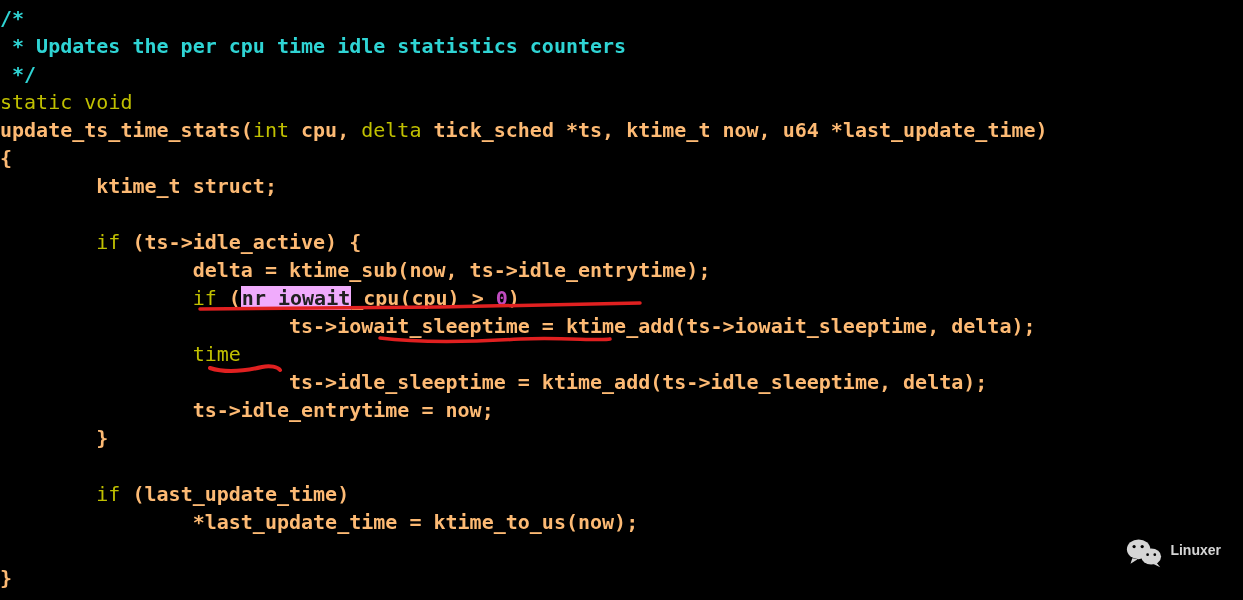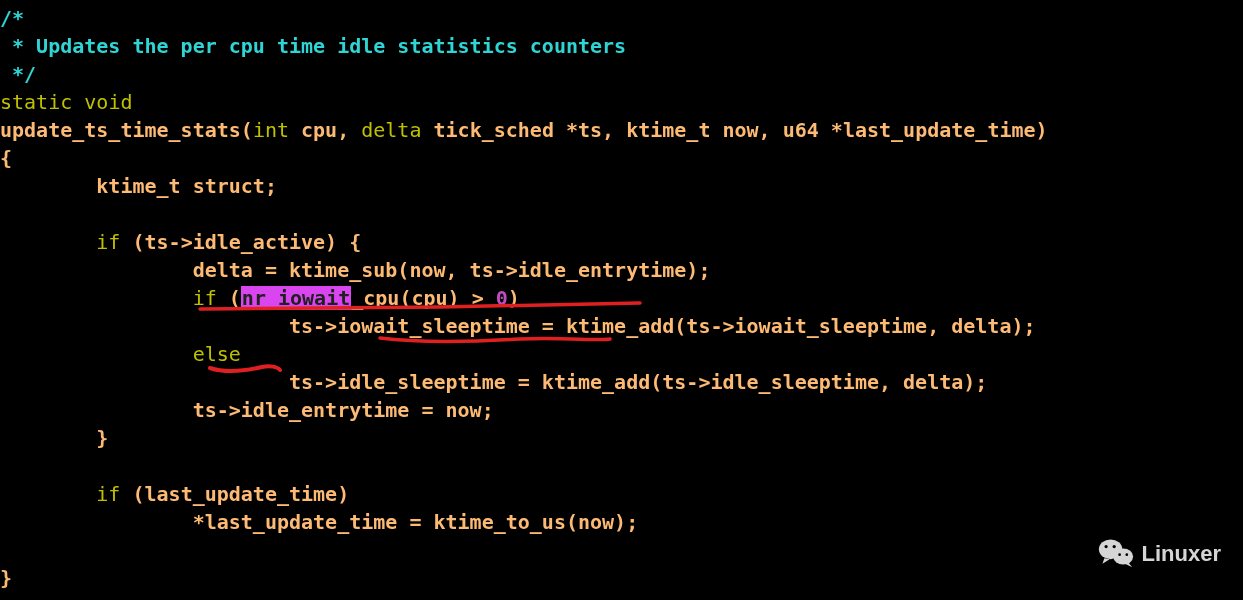--- a/index.html
+++ b/index.html
@@ -18,21 +18,21 @@
   pre {
     margin: 0;
     padding: 4px 0 0 0;
     white-space: pre;
   }
   .c-comment { color: #2fd4d4; font-weight: bold; }
   .c-kw      { color: #c0c000; font-weight: normal; }
   .c-num     { color: #c04cc0; font-weight: bold; }
   .c-id      { color: #fdba74; }
   .c-hl {
-    background: #d946ef;
+    background: #f0abfc;
     color: #202020;
     padding: 0 1px;
   }
   .code-container {
     position: relative;
     width: 1243px;
     height: 600px;
   }
   
   svg.annot {
@@ -40,25 +40,25 @@
     left: 0; top: 0;
     width: 1243px;
     height: 600px;
     pointer-events: none;
   }
   .watermark {
     position: absolute;
     right: 22px;
     bottom: 32px;
     display: flex;
-    align-items: flex-end;
+    align-items: flex-start;
     gap: 8px;
     color: #e8e8e8;
     font-family: sans-serif;
-    font-size: 22px;
+    font-size: 14px;
     opacity: 0.92;
   }
   .watermark .bubble-icon {
     width: 36px;
     height: 32px;
     position: relative;
   }
   .watermark .bubble-icon svg {
     width: 36px;
     height: 32px;
@@ -74,21 +74,21 @@
 <span class="c-comment"> */</span>
 <span class="c-kw">static</span> <span class="c-kw">void</span>
 <span class="c-id">update_ts_time_stats</span><span class="c-id">(</span><span class="c-kw">int</span><span class="c-id"> cpu, </span><span class="c-kw">delta</span><span class="c-id"> tick_sched *ts, ktime_t now, u64 *last_update_time)</span>
 <span class="c-id">{</span>
 <span class="c-id">        ktime_t struct;</span>
 <span></span>
 <span>        </span><span class="c-kw">if</span><span class="c-id"> (ts-&gt;idle_active) {</span>
 <span class="c-id">                delta = ktime_sub(now, ts-&gt;idle_entrytime);</span>
 <span>                </span><span class="c-kw">if</span><span class="c-id"> (</span><span class="c-hl">nr_iowait</span><span class="c-id">_cpu(cpu) &gt; </span><span class="c-num">0</span><span class="c-id">)</span>
 <span class="c-id">                        ts-&gt;iowait_sleeptime = ktime_add(ts-&gt;iowait_sleeptime, delta);</span>
-<span>                </span><span class="c-kw">else</span>
+<span>                </span><span class="c-kw">time</span>
 <span class="c-id">                        ts-&gt;idle_sleeptime = ktime_add(ts-&gt;idle_sleeptime, delta);</span>
 <span class="c-id">                ts-&gt;idle_entrytime = now;</span>
 <span class="c-id">        }</span>
 <span></span>
 <span>        </span><span class="c-kw">if</span><span class="c-id"> (last_update_time)</span>
 <span class="c-id">                *last_update_time = ktime_to_us(now);</span>
 <span></span>
 <span class="c-id">}</span></pre>
 
   <svg class="annot">

